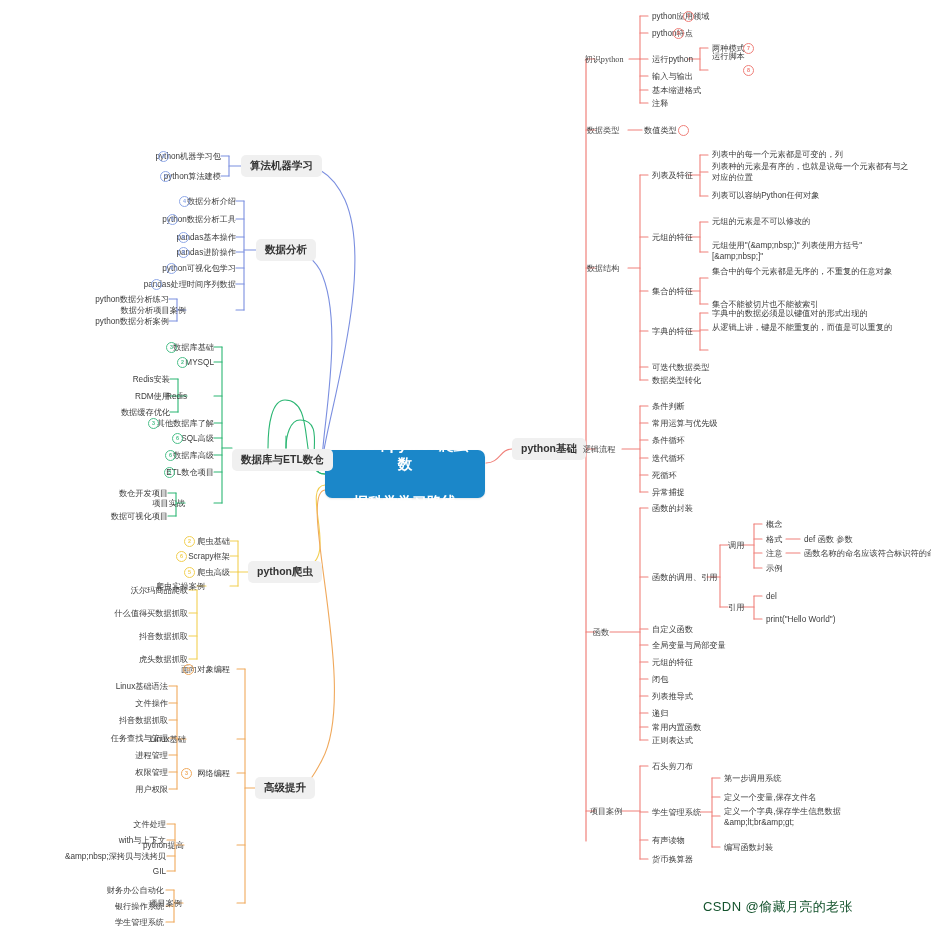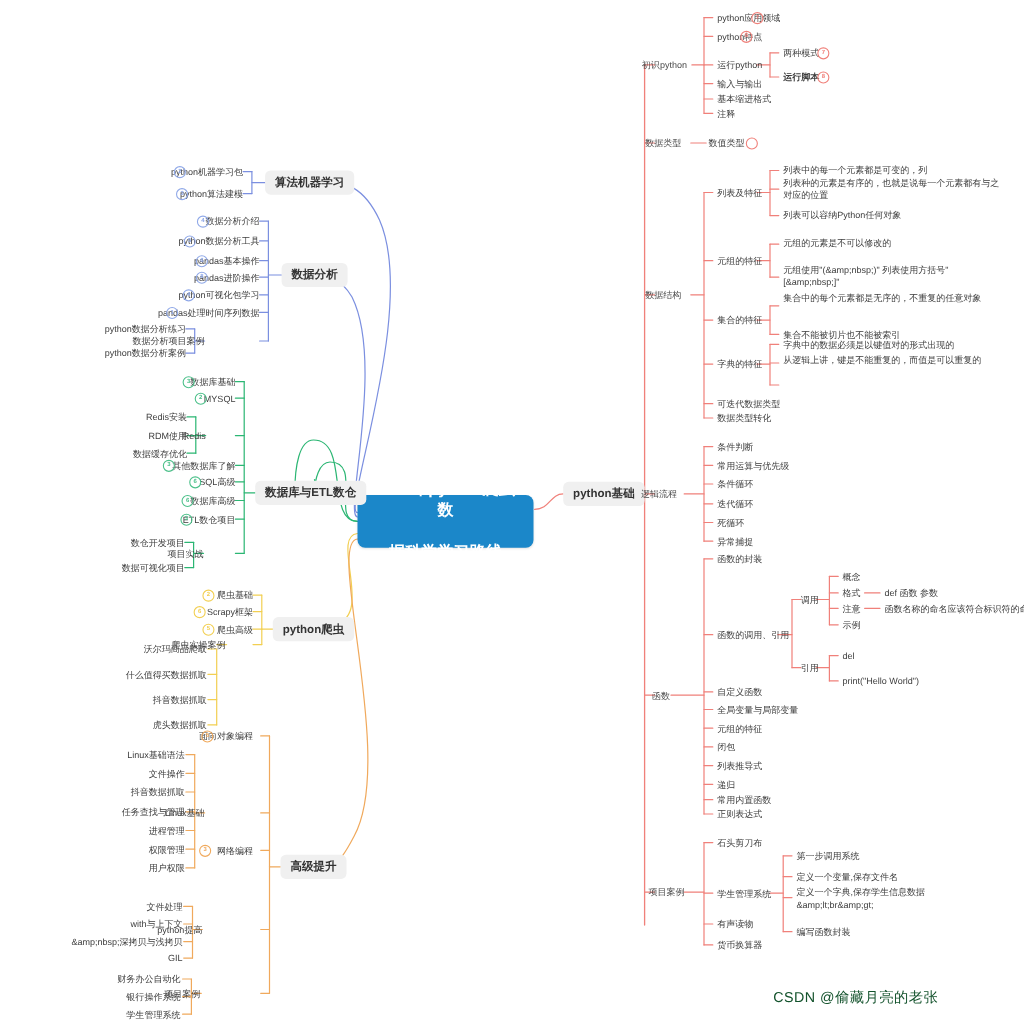--- a/index.html
+++ b/index.html
@@ -9,21 +9,21 @@
   #canvas{position:absolute;inset:0;width:931px;height:931px;}
   svg.lines{position:absolute;left:0;top:0;width:931px;height:931px;pointer-events:none;}
 
   
   .node{position:absolute;font-size:8.2px;line-height:11px;color:#3d3d3d;white-space:pre;}
   .node.wrap{white-space:normal;}
   .node.rt{text-align:left;}
   .node.lt{text-align:right;}
 
   
-  .c-red   {color:#4a4a4a;}
+  .c-red   {color:#4a4a4a;font-family:Liberation Serif, serif;}
 
   
   #root-node{position:absolute;left:325px;top:450px;width:160px;height:48px;
     background:#1b87c9;border-radius:7px;color:#fff;font-size:14.5px;font-weight:bold;
     display:flex;align-items:center;justify-content:center;text-align:center;line-height:19px;
     letter-spacing:.2px;box-shadow:0 1px 2px rgba(0,0,0,.10);}
   #root-node span{display:block;padding:0 6px;}
 
   
   .l1{position:absolute;background:#f0f0f0;border-radius:5px;color:#333;
@@ -280,39 +280,39 @@
   <div id="root-node">
     <span>
       <span>2022年python爬虫数</span><br>
       <span>据科学学习路线</span>
     </span>
   </div>
 
   <div class="l1" style="left:512px;top:438px;">python基础</div>
   <div class="l1" style="left:241px;top:155px;">算法机器学习</div>
   <div class="l1" style="left:256px;top:239px;">数据分析</div>
-  <div class="l1" style="left:232px;top:437px;">数据库与ETL数仓</div>
+  <div class="l1" style="left:232px;top:449px;">数据库与ETL数仓</div>
   <div class="l1" style="left:248px;top:561px;">python爬虫</div>
   <div class="l1" style="left:255px;top:777px;">高级提升</div>
 
   <div class="node rt c-red" style="left:578px;top:54px;width:52px;text-align:center;">初识python</div>
   <div class="node rt c-red" style="left:578px;top:125px;width:50px;text-align:center;">数据类型</div>
   <div class="node rt c-red" style="left:578px;top:263px;width:50px;text-align:center;">数据结构</div>
   <div class="node rt c-red" style="left:574px;top:444px;width:50px;text-align:center;">逻辑流程</div>
   <div class="node rt c-red" style="left:592px;top:627px;width:18px;text-align:center;">函数</div>
   <div class="node rt c-red" style="left:588px;top:806px;width:36px;text-align:center;">项目案例</div>
 
   <div class="node rt" style="left:652px;top:11px;">python应用领域</div>
   <div class="badge red" style="left:683px;top:11px;">7</div>
   <div class="node rt" style="left:652px;top:28px;">python特点</div>
   <div class="badge red" style="left:673px;top:28px;">8</div>
   <div class="node rt" style="left:652px;top:54px;">运行python</div>
   <div class="node rt" style="left:712px;top:43px;">两种模式</div>
   <div class="badge red" style="left:743px;top:43px;">7</div>
-  <div class="node rt" style="left:712px;top:65px;font-weight:bold;">运行脚本</div>
+  <div class="node rt" style="left:712px;top:51px;">运行脚本</div>
   <div class="badge red" style="left:743px;top:65px;">8</div>
   <div class="node rt" style="left:652px;top:71px;">输入与输出</div>
   <div class="node rt" style="left:652px;top:85px;">基本缩进格式</div>
   <div class="node rt" style="left:652px;top:98px;">注释</div>
 
   <div class="node rt" style="left:644px;top:125px;">数值类型</div>
   <div class="badge red hollow" style="left:678px;top:125px;"></div>
 
   <div class="node rt" style="left:652px;top:170px;">列表及特征</div>
   <div class="node rt wrap" style="left:712px;top:149px;width:210px;">列表中的每一个元素都是可变的，列</div>

